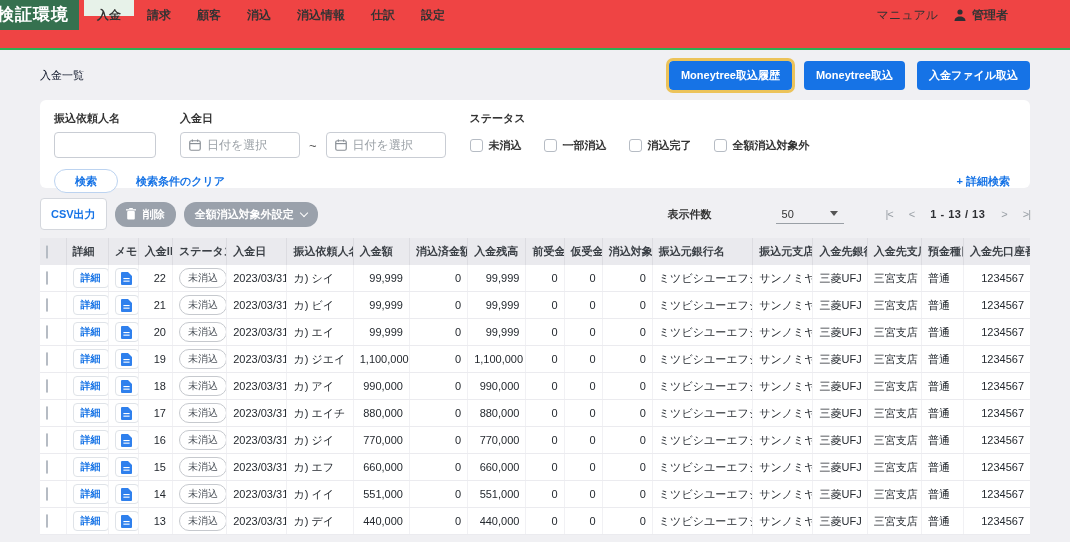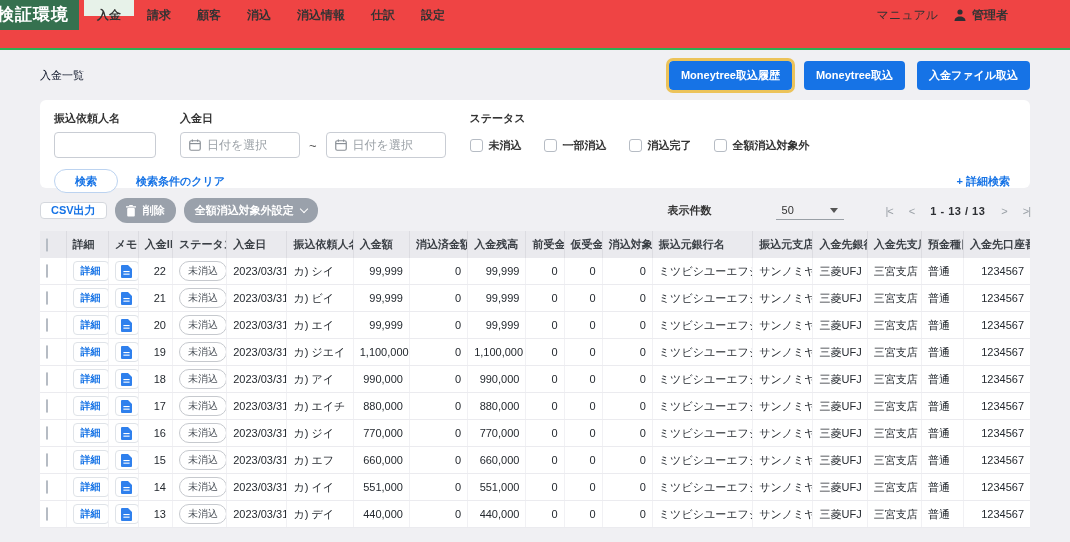--- a/index.html
+++ b/index.html
@@ -36,21 +36,21 @@
   .check { display:flex; align-items:center; gap:6px; font-size:11px; font-weight:600; color:#333; cursor:pointer; }
   .checkbox { width:13px; height:13px; border:1.5px solid #b6bcc4; border-radius:3px; background:#fff; flex:0 0 auto; }
   .filter-actions { display:flex; align-items:center; gap:18px; margin-top:11px; }
   .search-btn { width:64px; height:24px; background:#fff; border:1px solid #bcd3f0; border-radius:12px; color:#1673e6; font-size:11px; font-weight:700; cursor:pointer; }
   .clear-link, .advanced-link { color:#1673e6; font-size:11px; font-weight:600; cursor:pointer; text-decoration:none; }
   .advanced-link { margin-left:auto; margin-right:6px; }
 
   
   .toolbar { margin-top:10px; display:flex; align-items:center; justify-content:space-between; }
   .toolbar-left { display:flex; align-items:center; gap:8px; }
-  .csv-btn { background:#fff; color:#1673e6; border:1px solid #d4d7dd; border-radius:4px; height:17px; padding:0 10px; font-size:11px; font-weight:700; cursor:pointer; }
+  .csv-btn { background:#fff; color:#1673e6; border:1px solid #d4d7dd; border-radius:4px; height:32px; padding:0 10px; font-size:11px; font-weight:700; cursor:pointer; }
   .gray-btn { background:#9aa1ab; color:#fff; border:none; border-radius:12px; height:25px; padding:0 11px; font-size:11px; font-weight:600; display:inline-flex; align-items:center; gap:7px; cursor:pointer; }
   .chev-down { width:6px; height:6px; border-right:1.5px solid #fff; border-bottom:1.5px solid #fff; transform:rotate(45deg); margin-top:-3px; }
   .toolbar-right { display:flex; align-items:center; gap:28px; font-size:11px; color:#333; }
   .page-size-label { font-weight:600; }
   .page-size-select { display:inline-flex; align-items:center; justify-content:space-between; gap:16px; border-bottom:1px solid #9aa0a6; padding:3px 6px; min-width:68px; cursor:pointer;margin-left:36px; }
   .caret-down { width:0; height:0; border-left:4px solid transparent; border-right:4px solid transparent; border-top:5px solid #555; }
   .pager { display:flex; align-items:center; gap:16px; margin-left:14px; color:#9aa0a6; font-size:11px; }
   .pg-btn { cursor:pointer; letter-spacing:-1px; }
   .pg-range { color:#2d2f33; font-weight:600; letter-spacing:0.5px; }
 

